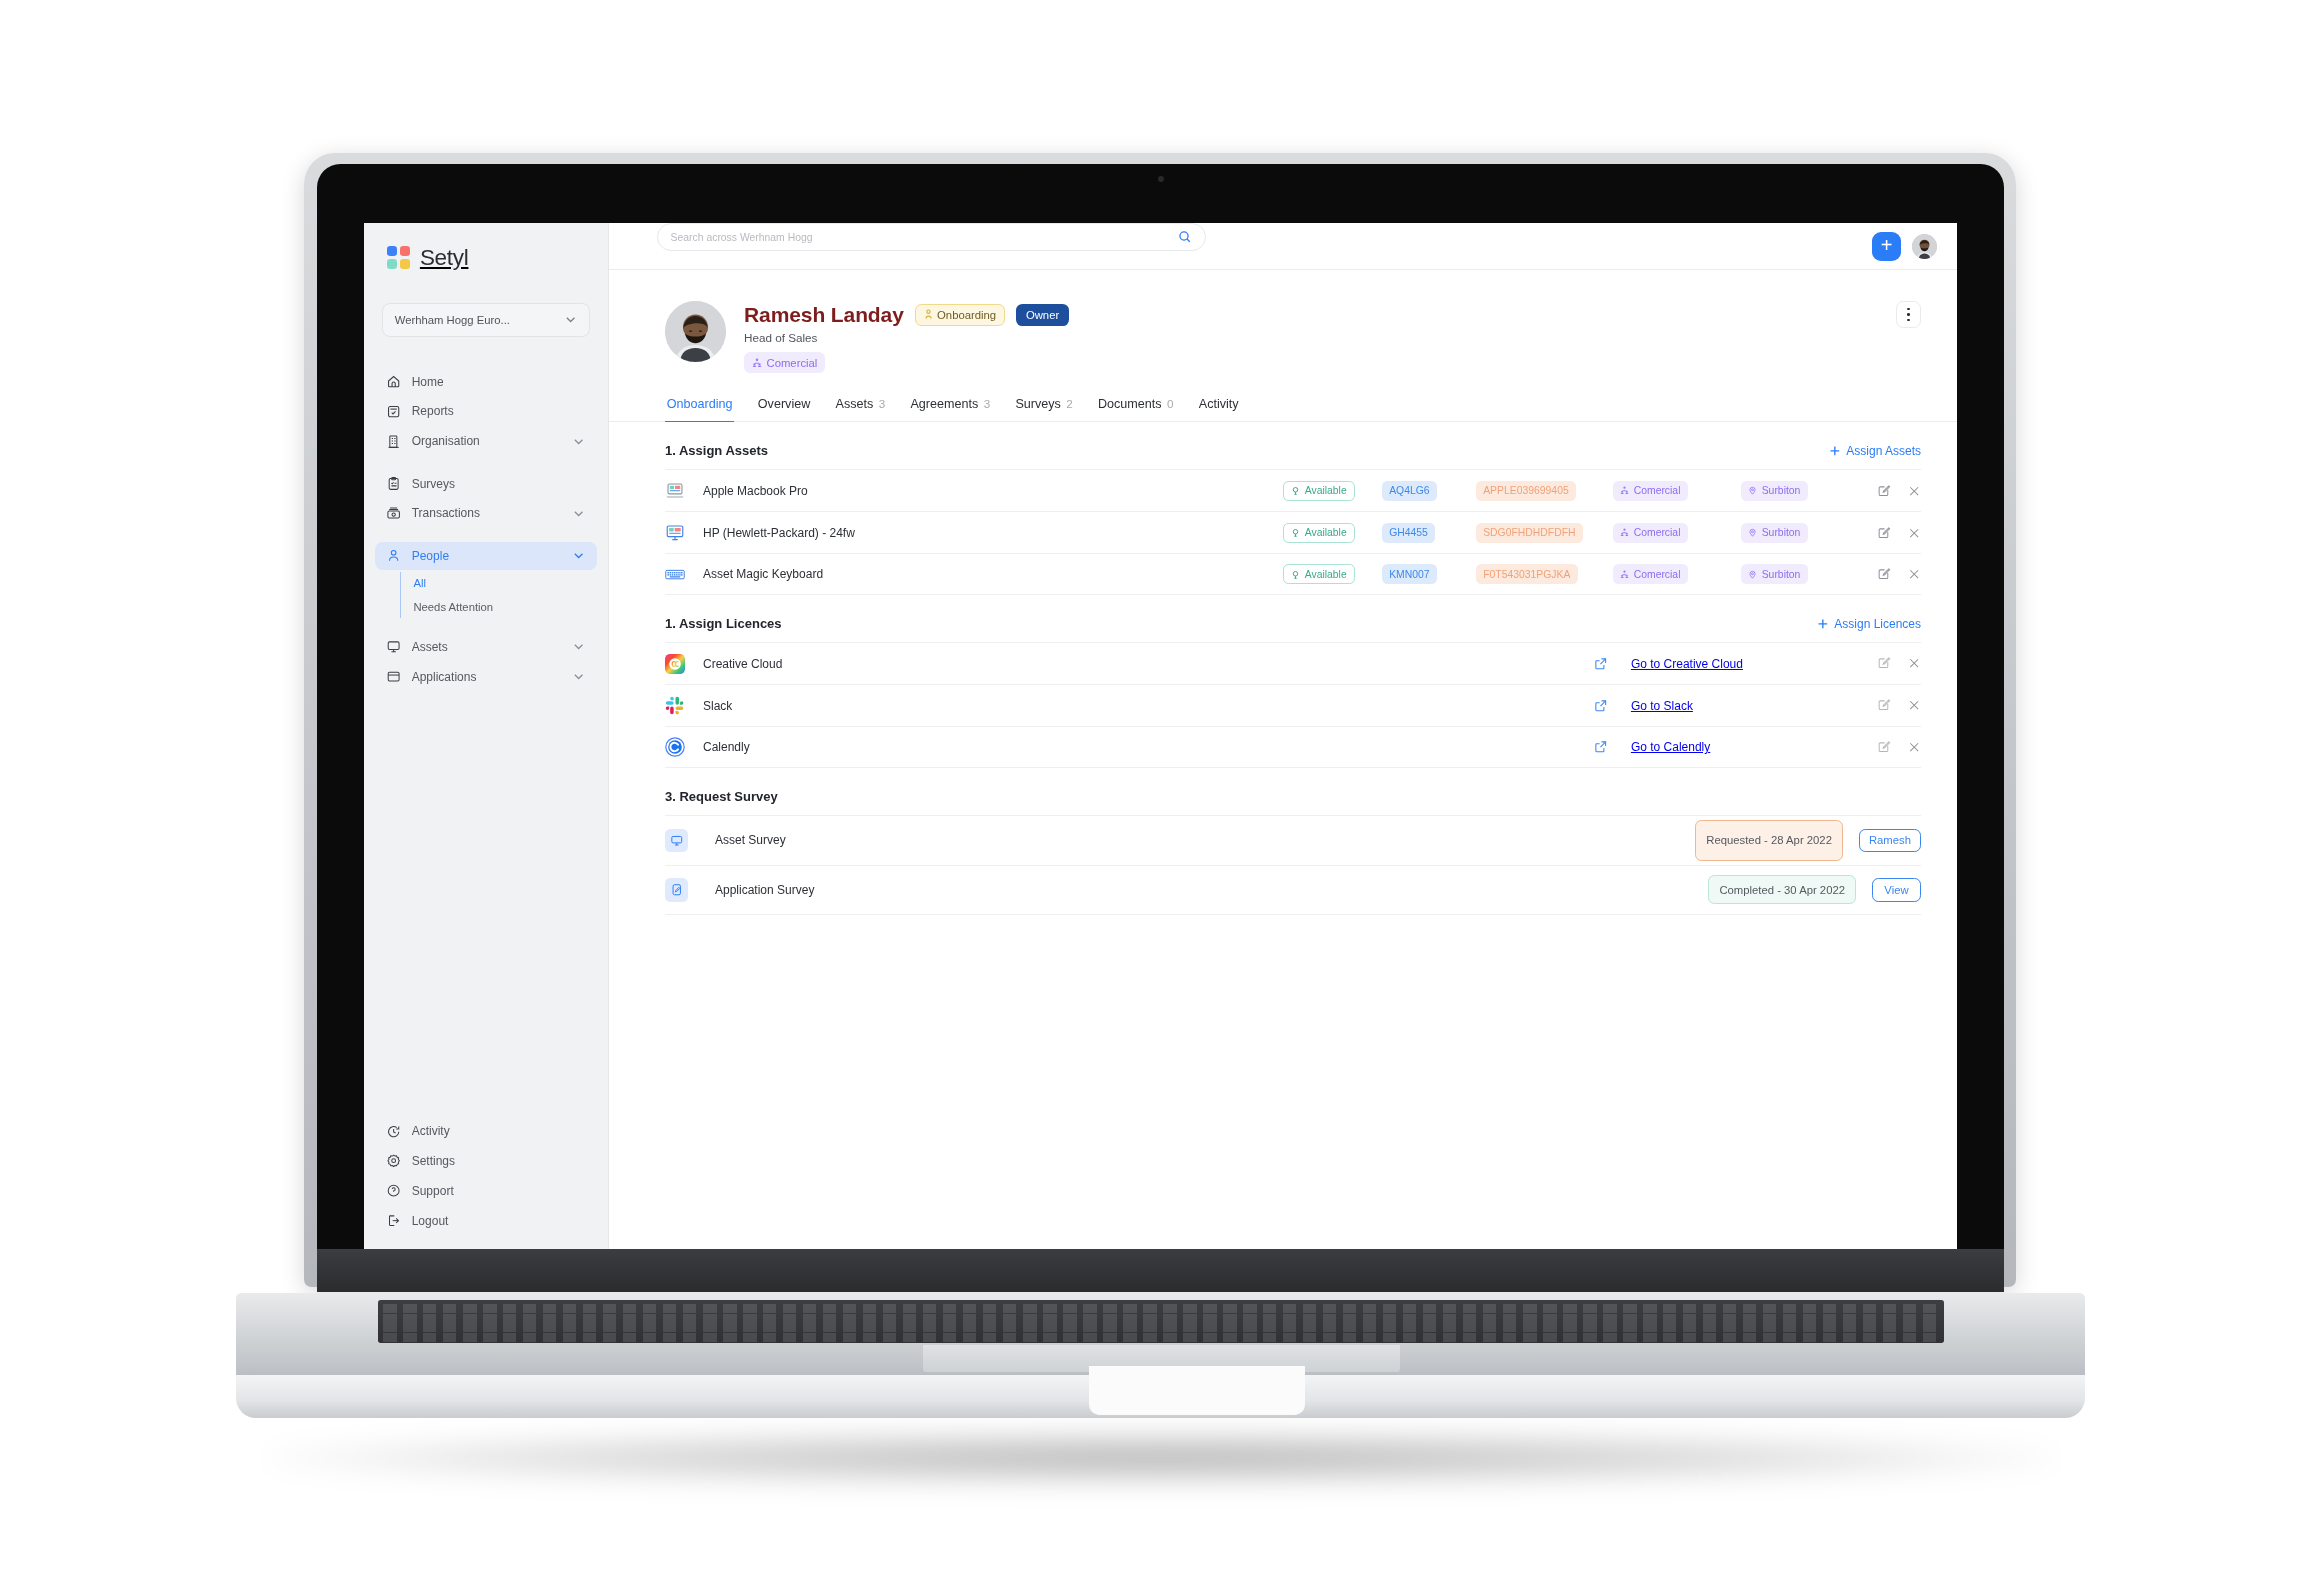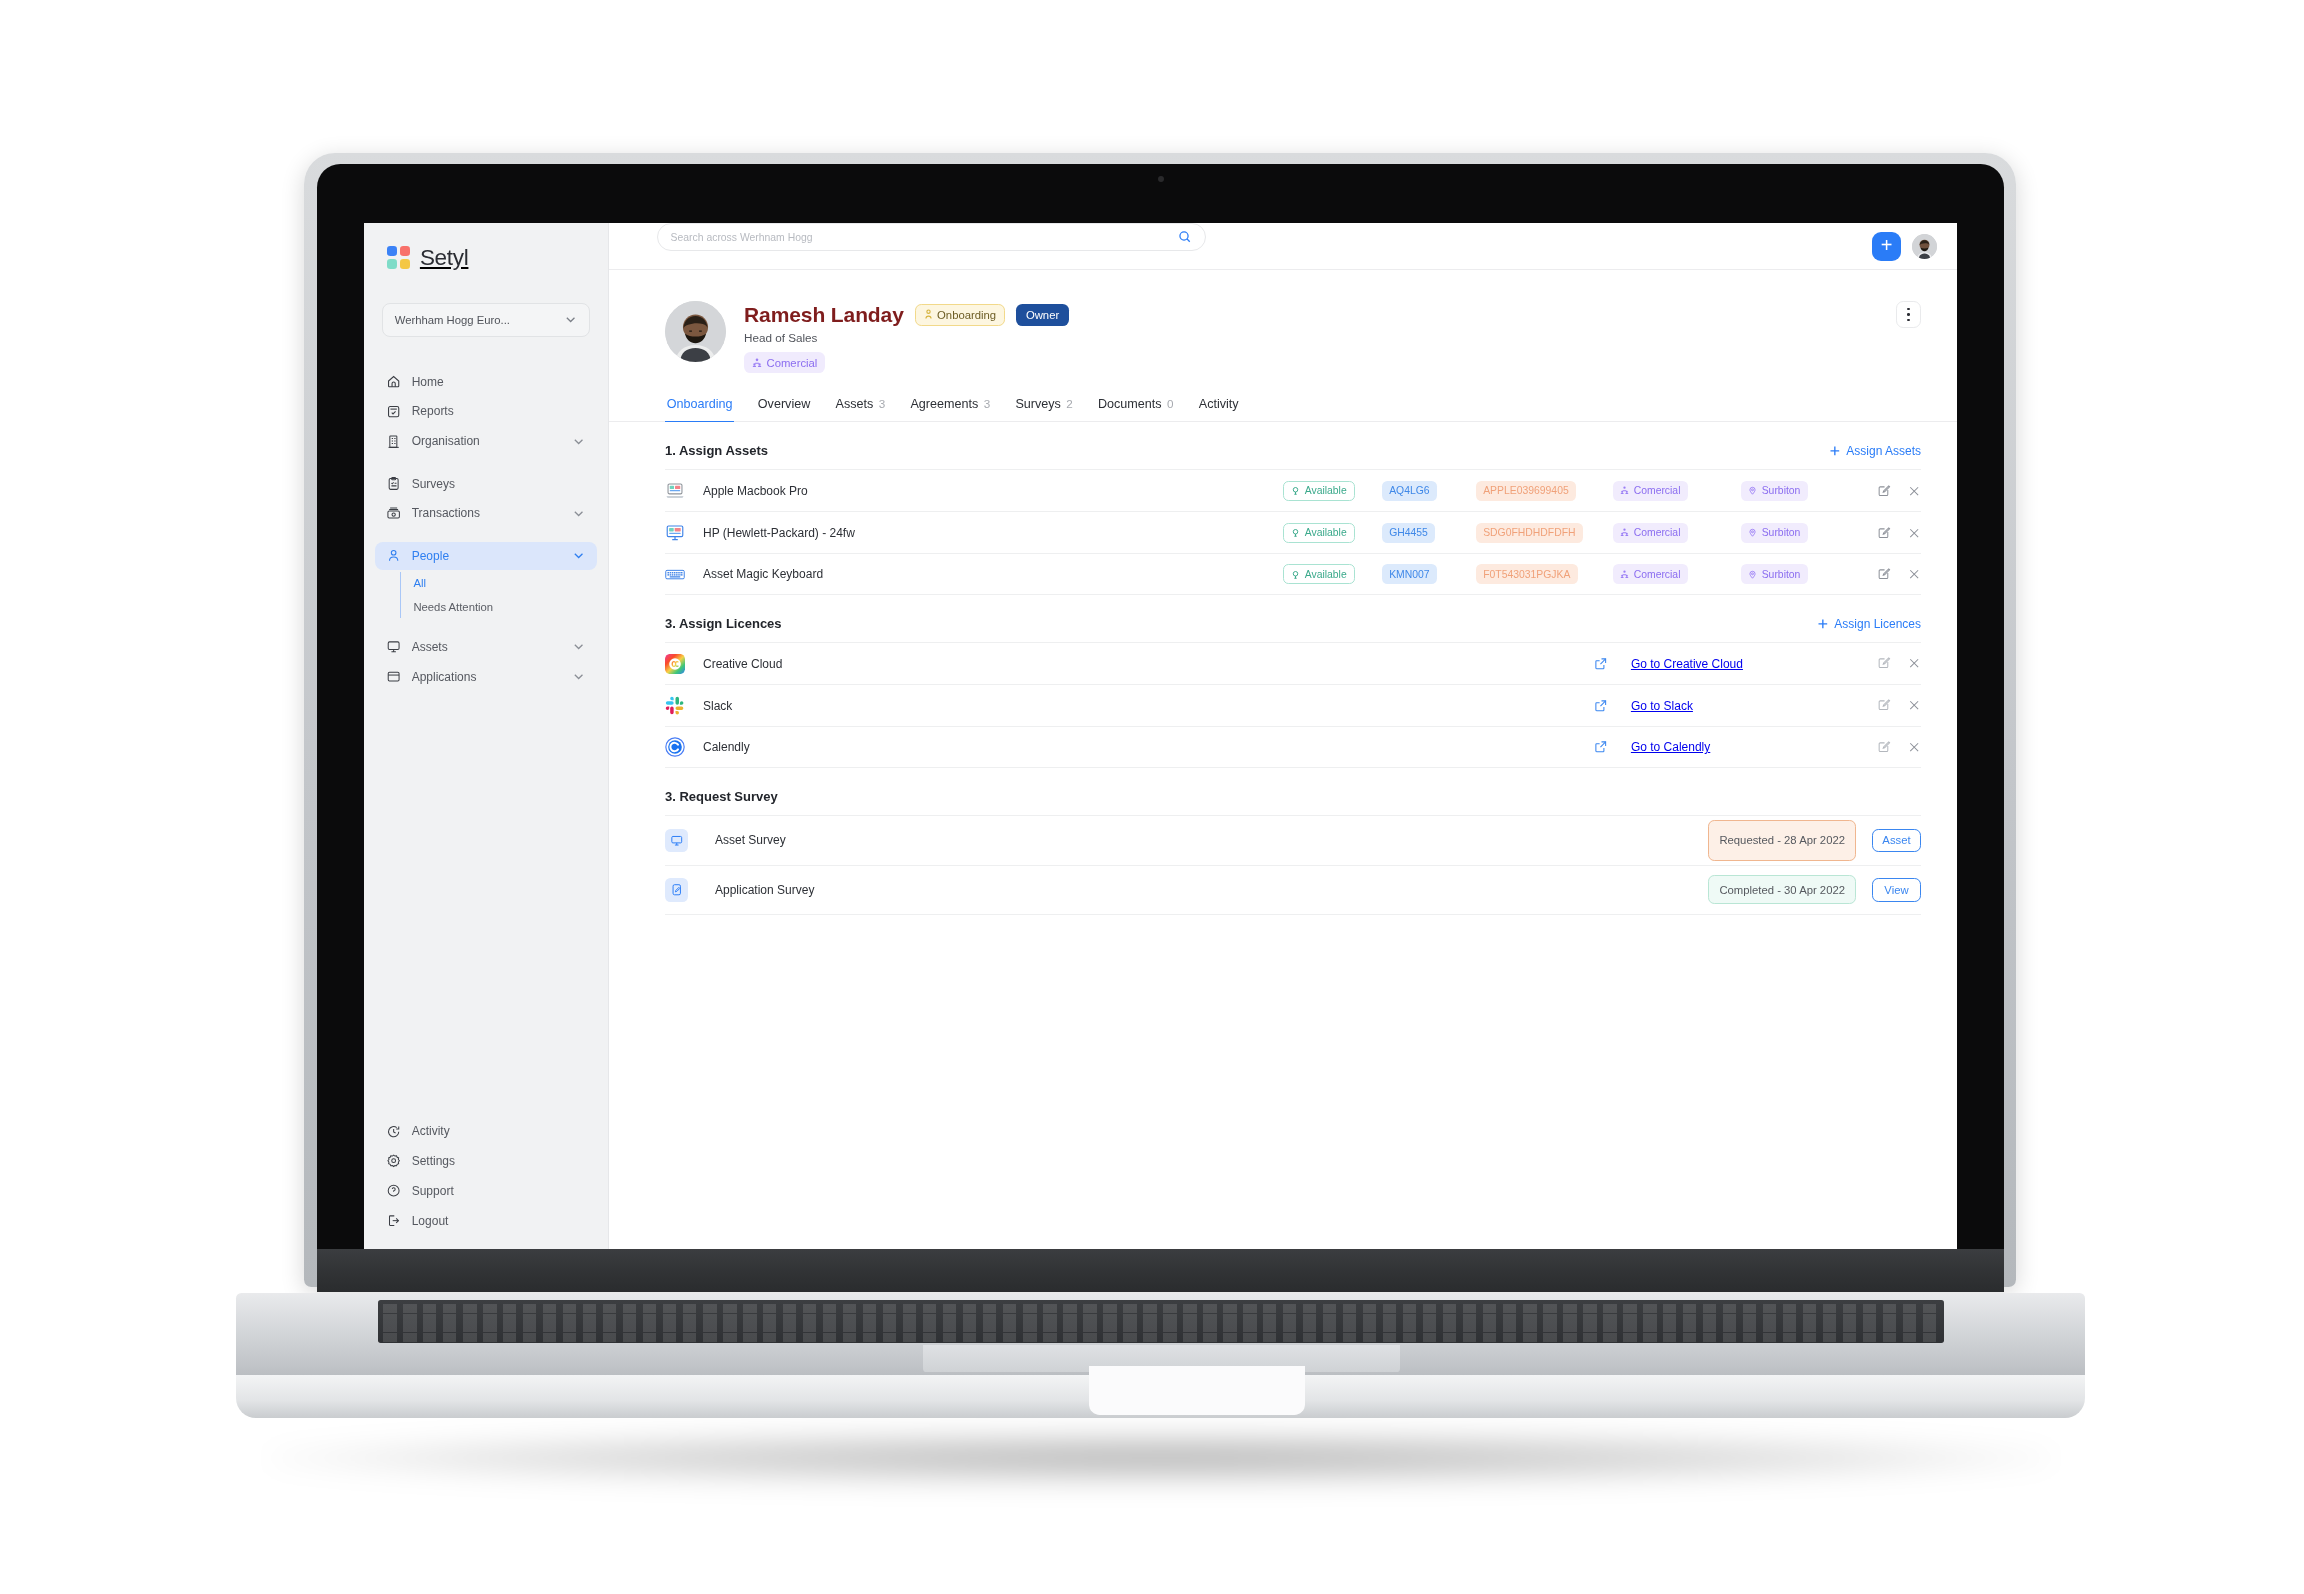--- a/index.html
+++ b/index.html
@@ -699,21 +699,21 @@
                       <path d="M4.5 4.5l11 11M15.5 4.5l-11 11"></path>
                     </svg>
                 </span>
               </div>
 
             </div>
           </div>
 
           <div class="section">
             <div class="section-head">
-              <span class="section-title">3. Assign Licences</span>
+              <span class="section-title">1. Assign Licences</span>
               <span class="section-action">
                 <svg width="11.7" height="11.7" viewBox="0 0 14 14" stroke="#2a7cf7" stroke-width="1.6">
                     <path d="M7 1.8v10.4M1.8 7h10.4"></path>
                   </svg>
                 <span>Assign Licences</span>
               </span>
             </div>
             <div class="rows">
 
               <div class="row">
@@ -826,21 +826,21 @@
                   <span class="sq-icon">
                     <svg width="13.5" height="13.5" viewBox="0 0 22 22" fill="none" stroke="#2a7cf7" stroke-width="1.6">
                         <rect x="3" y="4" width="16" height="10.5" rx="1.8"></rect>
                         <path d="M11 14.5V18M8 18h6"></path>
                       </svg>
                   </span>
                 </span>
                 <span class="row-name">Asset Survey</span>
                 <span class="c-survey-status">
                   <span class="pill-req">Requested - 28 Apr 2022</span>
-                  <span class="btn-outline">Asset</span>
+                  <span class="btn-outline">Ramesh</span>
                 </span>
               </div>
 
               <div class="row row-survey">
                 <span class="row-icon">
                   <span class="sq-icon">
                     <svg width="13.5" height="13.5" viewBox="0 0 22 22" fill="none" stroke="#2a7cf7" stroke-width="1.6">
                         <rect x="5" y="2.8" width="12" height="16.4" rx="2.4"></rect>
                         <path d="M14.4 7.2l1.6 1.6-5 5-2.2.6.6-2.2z"></path>
                       </svg>

